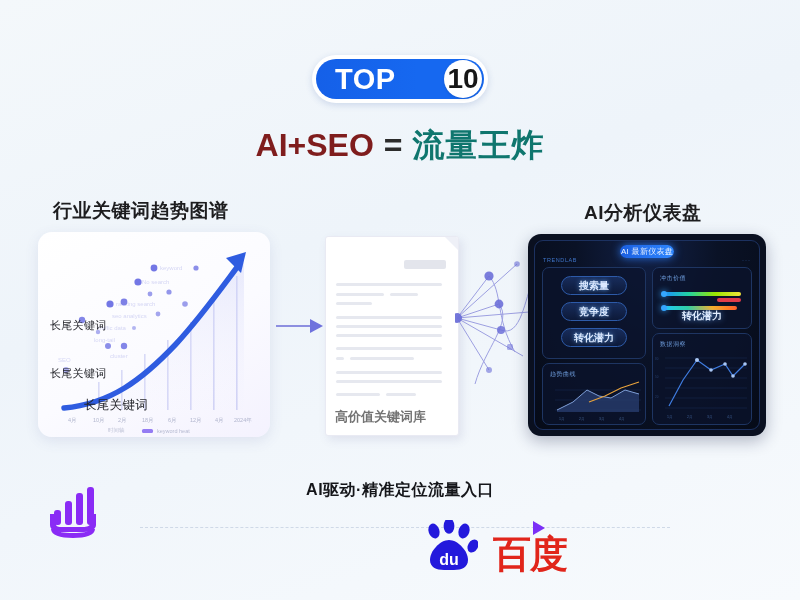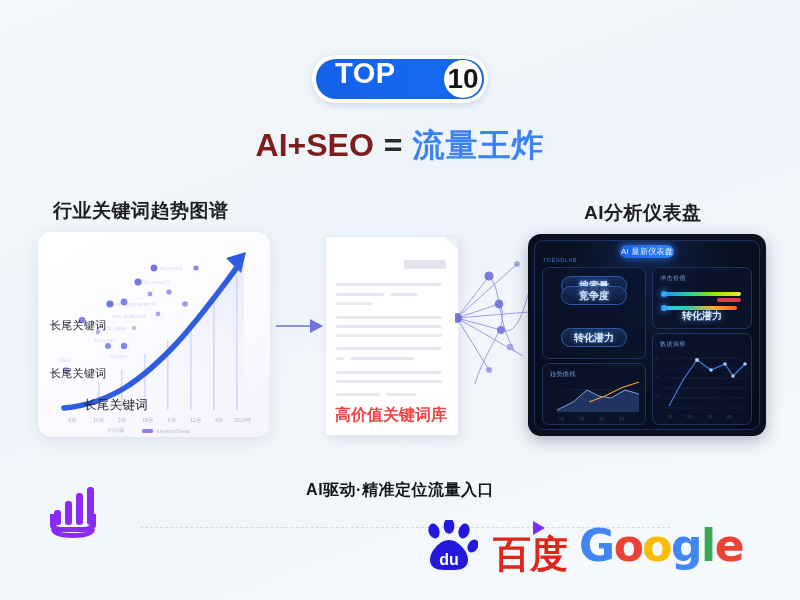--- a/index.html
+++ b/index.html
@@ -18,21 +18,21 @@
     background: #ffffff;
     border-radius: 26px;
     box-shadow: 0 2px 7px rgba(40,80,160,.18);
     display: flex; align-items: center;
   }
   .top-badge-inner {
     position: absolute; left: 4px; top: 4px;
     width: 168px; height: 40px;
     background: linear-gradient(90deg,#1560e8 0%,#1668f0 60%, #1668f0 100%);
     border-radius: 22px;
-    display: flex; align-items: flex-start; justify-content: flex-start;
+    display: flex; align-items: center; justify-content: flex-start;
   }
   .top-word {
     color: #fff; font-weight: bold; font-size: 29px;
     letter-spacing: .5px; margin-left: 19px; line-height: 1;
     font-family: "Liberation Sans", sans-serif;
   }
   .top-num-circle {
     position: absolute; right: 2px; top: 1px;
     width: 38px; height: 38px; border-radius: 50%;
     background: #fff;
@@ -43,21 +43,21 @@
 
   
   .headline {
     position: absolute; left: 0; top: 128px; width: 800px;
     text-align: center;
     font-size: 32px; font-weight: bold; line-height: 1.1;
     white-space: nowrap;
   }
   .hl-red { color: #7f1d1d; letter-spacing: 0px; }
   .hl-eq { color: #2b2b2b; margin: 0 10px; }
-  .hl-purple { color: #3b82f6; letter-spacing: 1px; }
+  .hl-purple { color: #0f766e; letter-spacing: 1px; }
 
   
   .cap {
     position: absolute; font-size: 19px; font-weight: bold;
     color: #1d1d1f; letter-spacing: .5px; white-space: nowrap;
   }
   .cap-left  { left: 53px;  top: 198px; }
   .cap-right { left: 584px; top: 200px; }
 
   
@@ -97,21 +97,21 @@
     border-left: 13px solid transparent;
     border-top: 13px solid #eef0f7;
   }
   .doc-chip {
     position: absolute; right: 12px; top: 23px;
     width: 42px; height: 9px; border-radius: 2px; background: #e3e5ec;
   }
   .doc-line { position: absolute; height: 3px; border-radius: 2px; background: #e6e8ef; }
   .doc-title {
     position: absolute; left: 9px; bottom: 9px;
-    font-size: 16px; font-weight: bold; color: #ef4444; white-space: nowrap;
+    font-size: 13px; font-weight: bold; color: #737373; white-space: nowrap;
   }
 
   
   .net { position: absolute; left: 455px; top: 252px; }
 
   
   .dash-outer {
     position: absolute; left: 528px; top: 234px;
     width: 238px; height: 202px;
     background: #0a1020;
@@ -158,21 +158,21 @@
     position: absolute; left: 50%; transform: translateX(-50%);
     width: 66px; height: 19px; border-radius: 10px;
     background: linear-gradient(180deg, rgba(26,49,100,.85), rgba(13,26,58,.9));
     border: 1px solid #2d5aa8;
     display: flex; align-items: center; justify-content: center;
     font-size: 10px; font-weight: bold; color: #dbe9ff;
     text-shadow: 0 0 5px rgba(110,180,255,.85);
     white-space: nowrap;
   }
   .kpi-1 { top: 8px; }
-  .kpi-2 { top: 18px; }
+  .kpi-2 { top: 34px; }
   .kpi-3 { top: 60px; }
   .grad-bar {
     position: absolute; height: 4px; border-radius: 3px;
   }
   .gb1 { left: 10px; top: 24px; width: 78px;
          background: linear-gradient(90deg,#1a8cff,#22d3a0,#9ae600,#f2e43a); }
   .gb2 { left: 10px; top: 38px; width: 74px;
          background: linear-gradient(90deg,#22c9ff,#2fd1a0,#ffb020,#ff5f2e); }
   .gb-dot { position: absolute; width: 6px; height: 6px; border-radius: 50%;
             background: #35a6ff; box-shadow: 0 0 6px #35a6ff; }
@@ -477,21 +477,16 @@
           <ellipse cx="25" cy="6" rx="5.4" ry="7.8"></ellipse>
           <ellipse cx="40" cy="11" rx="5.4" ry="7.6" transform="rotate(18 40 11)"></ellipse>
           <ellipse cx="49" cy="26" rx="5.0" ry="6.8" transform="rotate(30 49 26)"></ellipse>
           <path d="M25,20 C34,20 44,31 44,40 C44,47 38,50 30,50 L20,50
                    C12,50 6,47 6,40 C6,31 16,20 25,20 Z"></path>
         </g>
         <text x="25" y="45" text-anchor="middle" fill="#ffffff" font-size="16" font-weight="bold" font-family="Liberation Sans, sans-serif">du</text>
       </svg>
       <span class="baidu-cn">百度</span>
     </div>
-    <div style="position:relative;">
-      <span class="google-word">
-        <span class="g-b">G</span><span class="g-r">o</span><span class="g-y">o</span><span class="g-b">g</span><span class="g-g">l</span><span class="g-r">e</span>
-      </span>
-    </div>
   </div>
   <div class="play-tri"></div>
 
 </div>
 
 </body></html>

